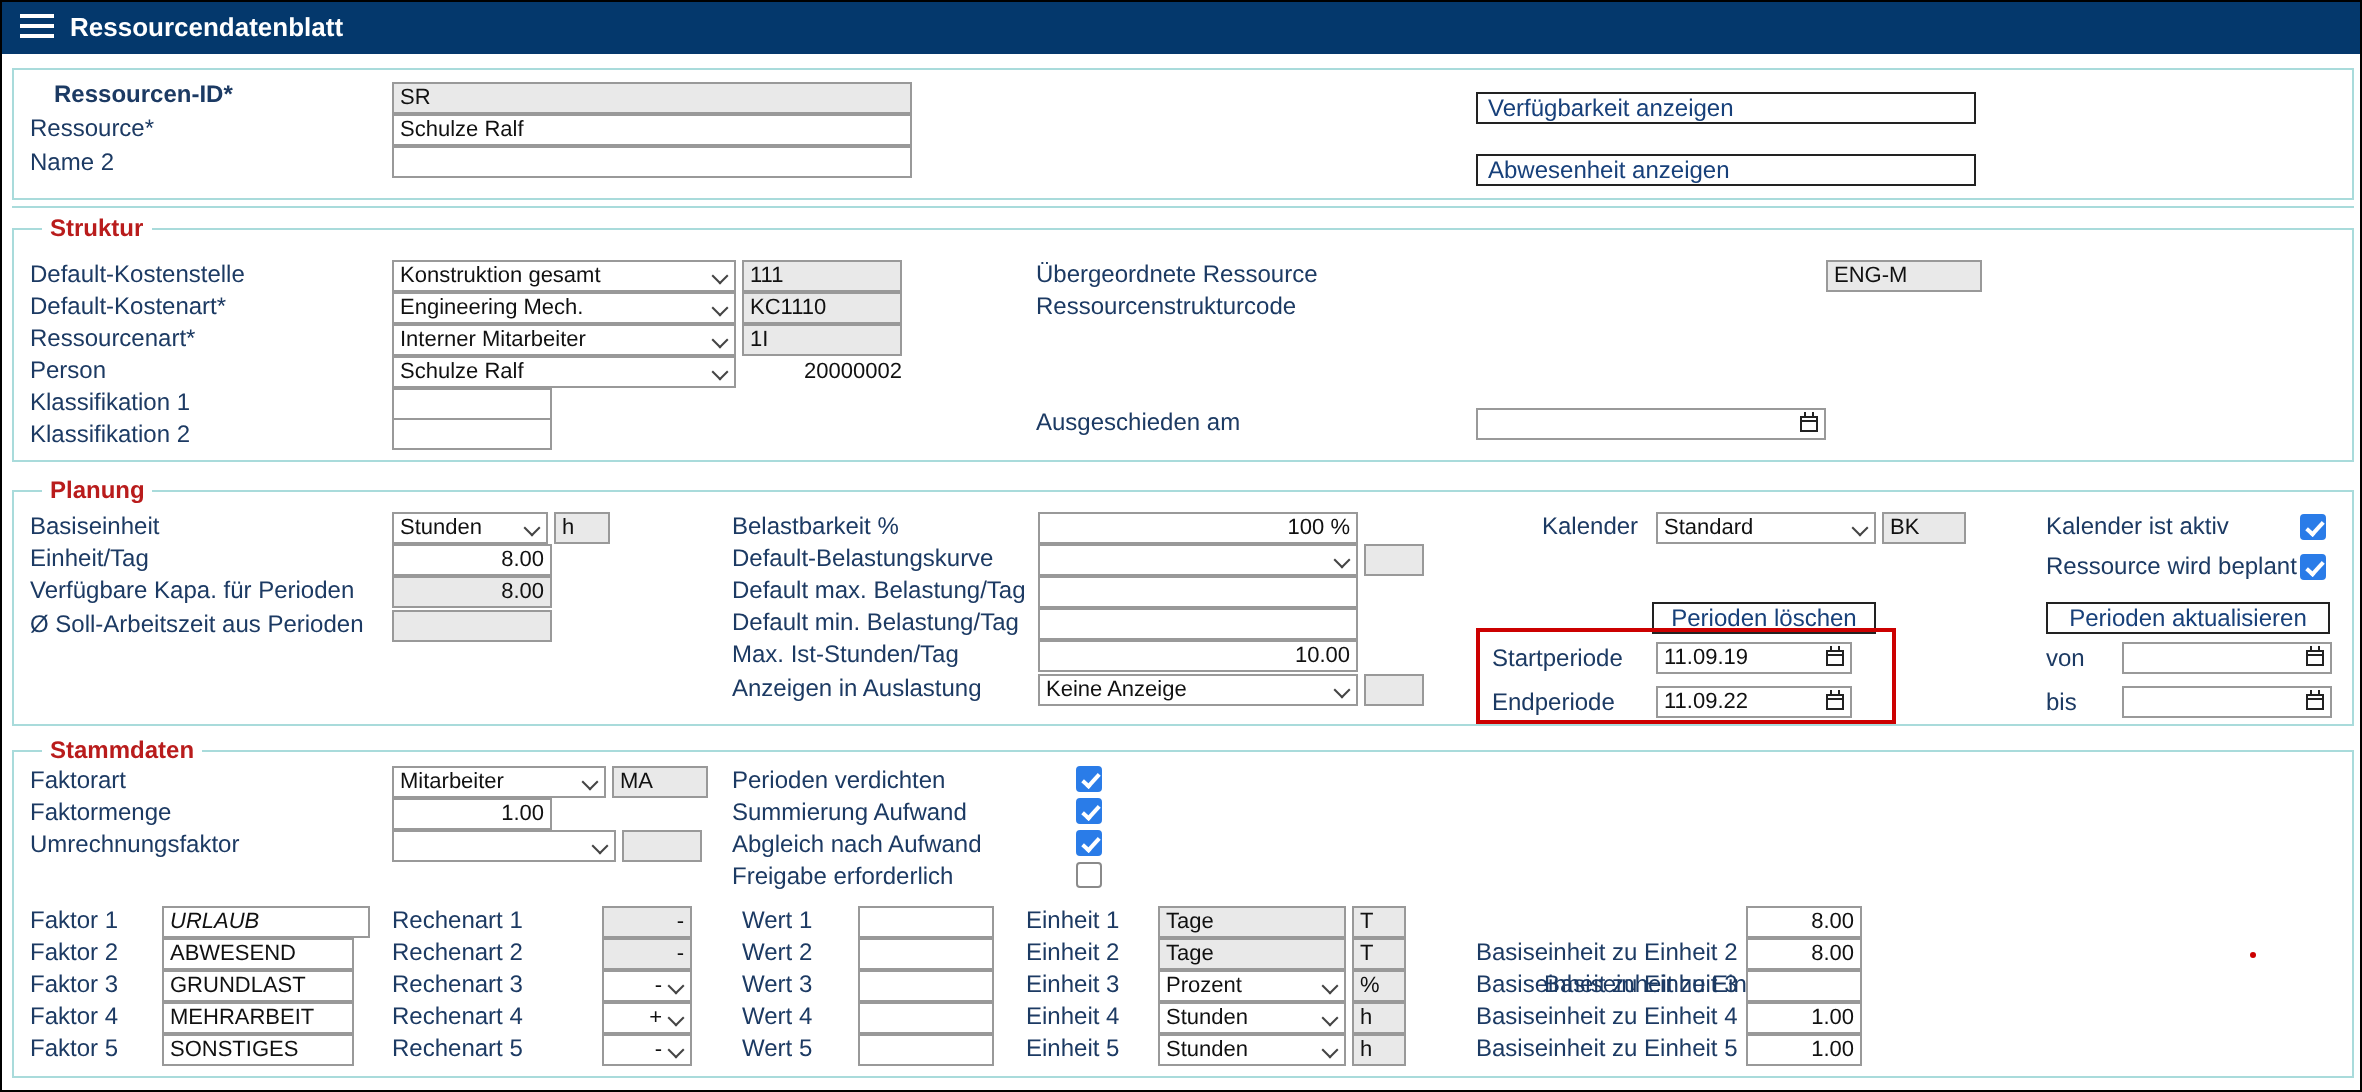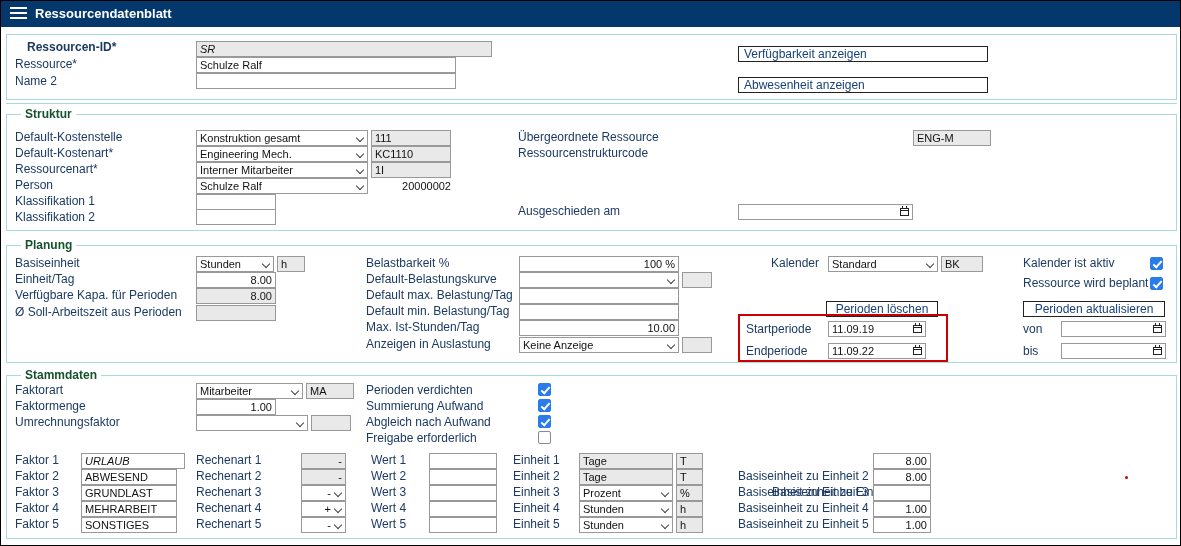--- a/index.html
+++ b/index.html
@@ -4,21 +4,21 @@
 <style>
   html,body{margin:0;padding:0;background:#fff;font-family:"Liberation Sans",sans-serif;}
   #app{position:relative;width:1181px;height:546px;background:#fff;border:1px solid #000;box-sizing:border-box;overflow:hidden;}
   .header{position:absolute;left:0;top:0;width:100%;height:26px;background:#04386c;}
   .burger{position:absolute;left:9px;top:6px;width:17px;height:13px;cursor:pointer;}
   .burger i{position:absolute;left:0;right:0;height:2px;background:#fff;}
   .burger i:nth-child(1){top:0;}.burger i:nth-child(2){top:5px;}.burger i:nth-child(3){top:10px;}
   .htitle{position:absolute;left:34px;top:5px;color:#fff;font-size:13px;font-weight:bold;white-space:nowrap;}
   .box{position:absolute;border:1px solid #a9dbdb;box-sizing:border-box;}
   .hline{position:absolute;height:0;border-top:1px solid #a9dbdb;}
-  .legend{position:absolute;font-size:12px;font-weight:bold;color:#14532d;background:#fff;padding:0 4px;line-height:14px;white-space:nowrap;}
+  .legend{position:absolute;font-size:12px;font-weight:bold;color:#b91c1c;background:#fff;padding:0 4px;line-height:14px;white-space:nowrap;}
   .lb{position:absolute;font-size:12px;color:#1c3a63;line-height:15px;white-space:nowrap;}
   .lb.b{font-weight:bold;}
   .fld{position:absolute;height:16px;box-sizing:border-box;border:1px solid #999;background:#fff;font-size:11px;line-height:14px;color:#111;padding:0 3px;white-space:nowrap;overflow:hidden;}
   .ro{background:#e9e9e9;}
   .n{text-align:right;}
   .dd{padding-right:14px;cursor:pointer;}
   .dd.r{text-align:right;}
   .chev{position:absolute;right:4px;top:4px;width:5px;height:5px;border-right:1px solid #444;border-bottom:1px solid #444;transform:rotate(45deg);}
   .date{padding-right:16px;}
   .cal{position:absolute;right:3px;top:3px;width:9px;height:8px;border:1px solid #222;box-sizing:border-box;cursor:pointer;}
@@ -44,21 +44,21 @@
         <i></i>
         <i></i>
       </div>
     <div class="htitle">Ressourcendatenblatt</div>
   </div>
 
   <div class="box" style="left:5px;top:33px;width:1171px;height:66px;"></div>
   <div class="hline" style="left:5px;top:102px;width:1171px;"></div>
 
   <div class="lb b" style="left:14px;top:39px;padding-left:12px;">Ressourcen-ID*</div>
-  <div class="fld ro" style="left:195px;top:40px;width:296px;font-style:italic;">SR</div>
+  <div class="fld ro" style="left:195px;top:40px;width:260px;">SR</div>
   <div class="lb" style="left:14px;top:56px;">Ressource*</div>
   <div class="fld" style="left:195px;top:56px;width:260px;">Schulze Ralf</div>
   <div class="lb" style="left:14px;top:73px;">Name 2</div>
   <div class="fld" style="left:195px;top:72px;width:260px;"></div>
 
   <div class="btn" style="left:737px;top:45px;width:250px;">Verfügbarkeit anzeigen</div>
   <div class="btn" style="left:737px;top:76px;width:250px;">Abwesenheit anzeigen</div>
 
   <div class="box" style="left:5px;top:113px;width:1171px;height:117px;"></div>
   <div class="legend" style="left:20px;top:106px;">Struktur</div>

